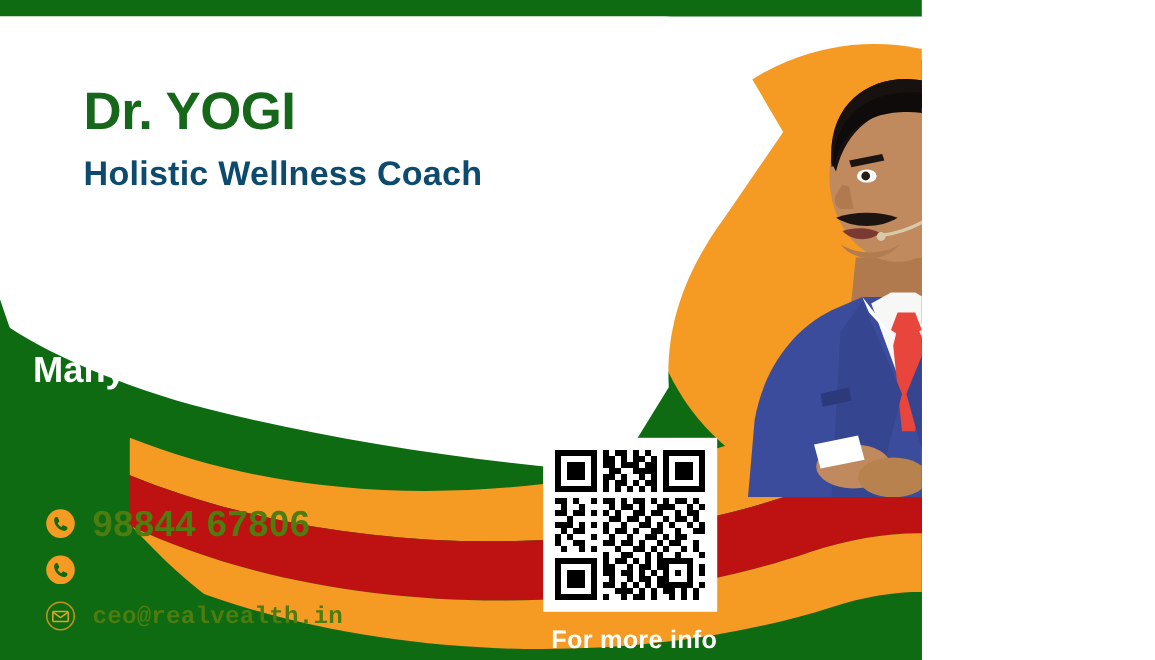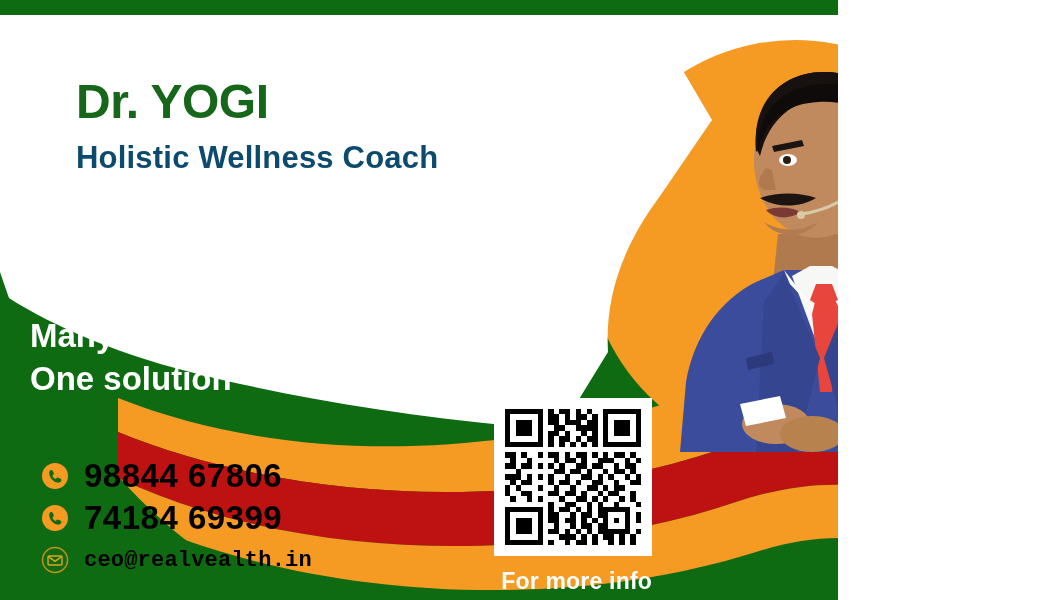--- a/index.html
+++ b/index.html
@@ -53,21 +53,21 @@
     display:flex;align-items:center;
     height:42px;
   }
   .contact-icon{
     width:30px;height:30px;flex:0 0 30px;
     margin-right:14px;
     display:flex;align-items:center;justify-content:center;
   }
   .contact-icon svg{display:block;}
   .contact-text{
-    color:#000000;font-size:33px;font-weight:bold;
+    color:#4d7c0f;font-size:33px;font-weight:bold;
     letter-spacing:0.5px;white-space:nowrap;
   }
   .contact-text.email{font-size:22px;letter-spacing:0.2px;font-family:Liberation Mono, monospace;}
 
   
   #qr-block{
     position:absolute;left:494px;top:398px;
     width:158px;
     text-align:right;
   }
@@ -208,21 +208,20 @@
     </svg>
   </div>
 
   <div id="name-block">
     <h1 id="name" style="color:#16671A;">Dr. YOGI</h1>
     <h2 id="role" style="color:#0c4a6e;">Holistic Wellness Coach</h2>
   </div>
 
   <div id="tagline">
     <div>Many Health Coach?</div>
-    <div>One solution</div>
   </div>
 
   <div id="contacts">
 
     <div class="contact-row">
       <span class="contact-icon">
         <svg width="28" height="28" viewBox="0 0 28 28" xmlns="http://www.w3.org/2000/svg">
           <circle cx="14" cy="14" r="13" fill="#F59A23"></circle>
           <path d="M9.4,8.2 c1.2,-0.6 2.0,-0.2 2.4,0.8 l0.9,2.1 c0.3,0.8 0.1,1.3 -0.6,1.8
                    l-0.8,0.6 c0.6,1.6 1.9,2.9 3.5,3.6 l0.6,-0.8 c0.5,-0.7 1.0,-0.9 1.8,-0.6
@@ -236,21 +235,20 @@
     <div class="contact-row">
       <span class="contact-icon">
         <svg width="28" height="28" viewBox="0 0 28 28" xmlns="http://www.w3.org/2000/svg">
           <circle cx="14" cy="14" r="13" fill="#F59A23"></circle>
           <path d="M9.4,8.2 c1.2,-0.6 2.0,-0.2 2.4,0.8 l0.9,2.1 c0.3,0.8 0.1,1.3 -0.6,1.8
                    l-0.8,0.6 c0.6,1.6 1.9,2.9 3.5,3.6 l0.6,-0.8 c0.5,-0.7 1.0,-0.9 1.8,-0.6
                    l2.1,0.9 c1.0,0.4 1.4,1.2 0.8,2.4 c-0.6,1.2 -2.0,1.9 -3.5,1.6
                    c-4.0,-0.8 -7.4,-4.2 -8.2,-8.2 C7.9,10.4 8.4,8.8 9.4,8.2 Z" fill="#0E6B11"></path>
         </svg>
       </span>
-      <span class="contact-text">74184 69399</span>
     </div>
 
     <div class="contact-row">
       <span class="contact-icon">
         <svg width="28" height="28" viewBox="0 0 28 28" xmlns="http://www.w3.org/2000/svg">
           <circle cx="14" cy="14" r="12.5" fill="none" stroke="#C8911F" stroke-width="1.4"></circle>
           <rect x="7" y="10" width="14" height="9" rx="1" fill="none" stroke="#E0A522" stroke-width="1.4"></rect>
           <path d="M7.4,10.6 L14,15.4 L20.6,10.6" fill="none" stroke="#E0A522" stroke-width="1.4"></path>
         </svg>
       </span>

